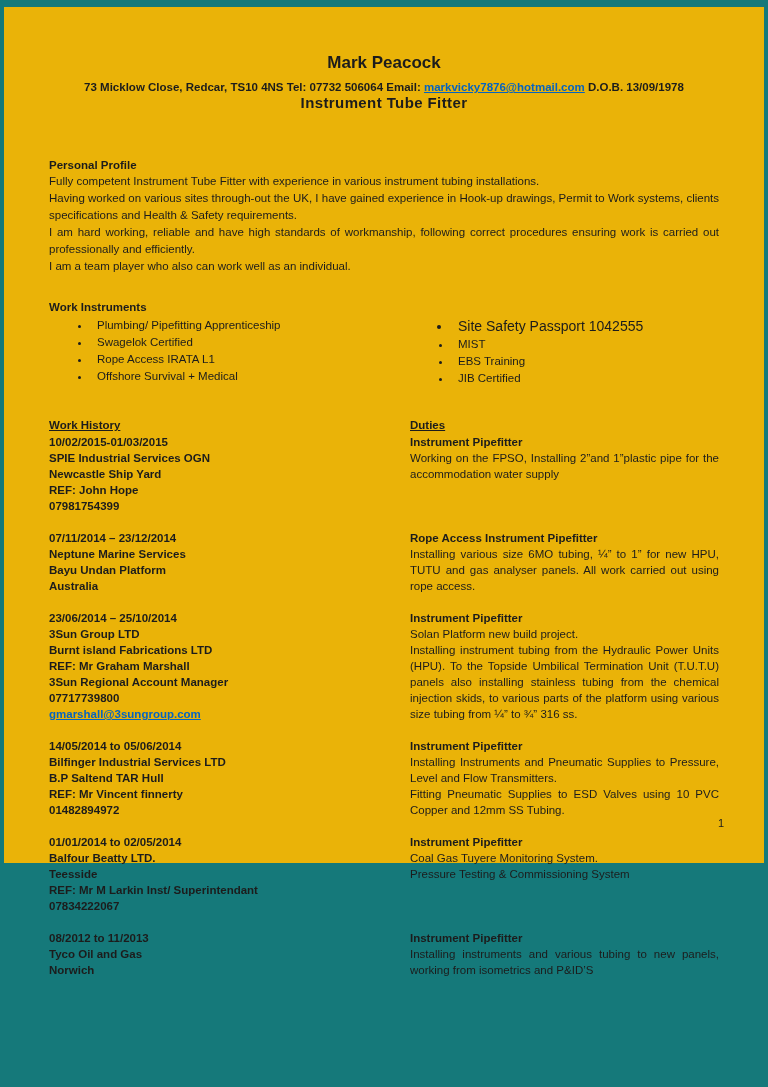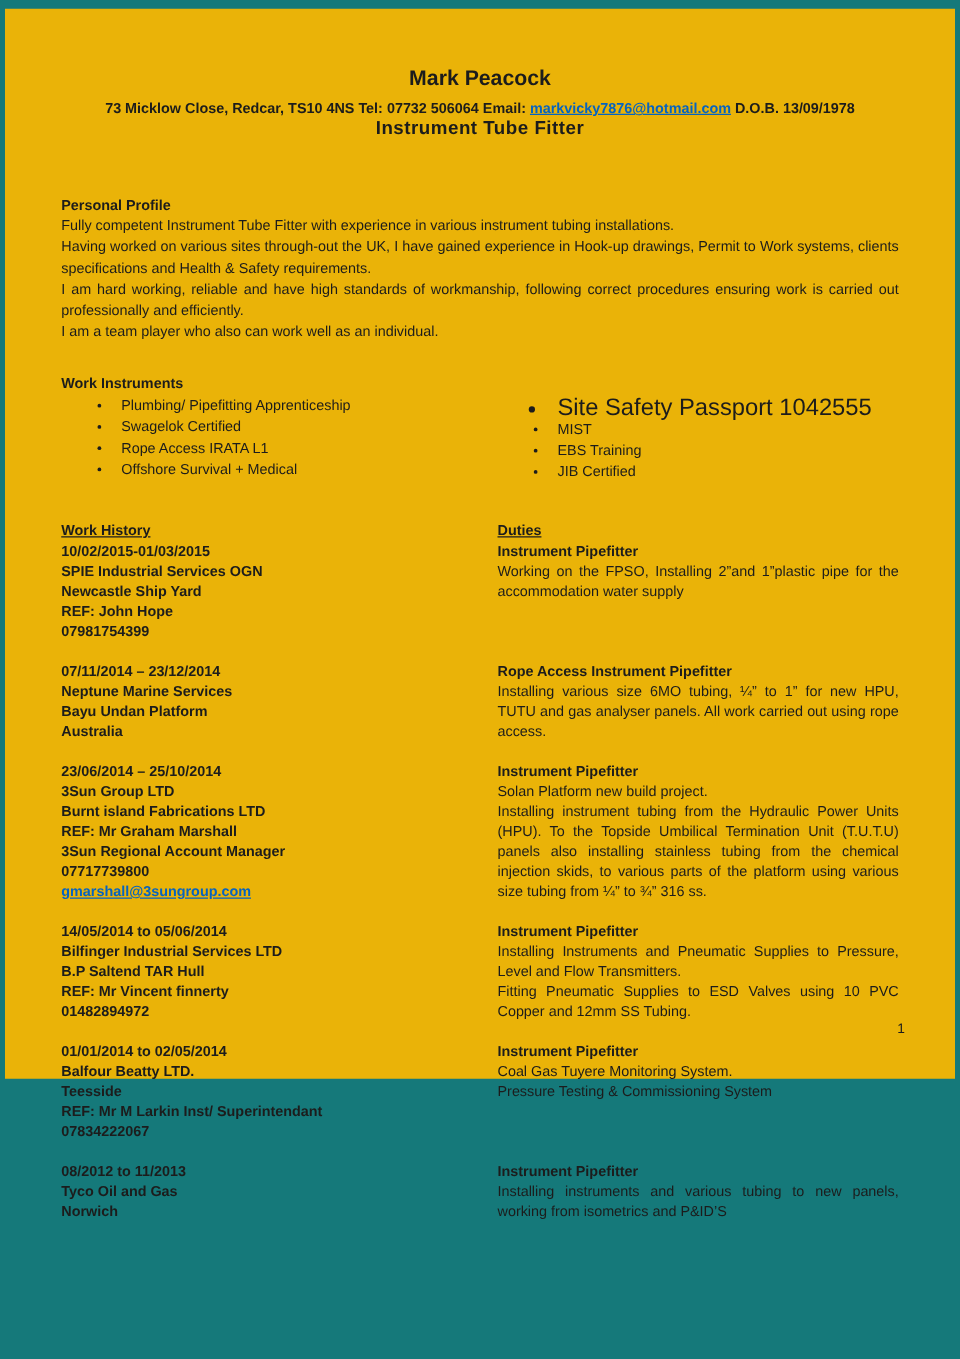--- a/index.html
+++ b/index.html
@@ -49,33 +49,33 @@
   }
   .profile-section { margin-top:46px; }
   .profile-section p {
     text-align:justify;
     line-height:17px;
   }
   .certs-section { margin-top:24px; }
   .two-col {
     display:grid;
     grid-template-columns:345px 1fr;
-    column-gap:4px;
+    column-gap:16px;
   }
   .cert-list {
     margin-top:2px;
     margin-left:42px;
     list-style:disc outside;
   }
   .cert-list li {
     padding-left:6px;
     line-height:17px;
   }
   .cert-list li.big {
-    font-size:19px;
+    font-size:14px;
     line-height:19px;
   }
   .history-section { margin-top:30px; }
   .col-heading {
     font-weight:bold;
     text-decoration:underline;
     margin-bottom:1px;
   }
   .entry { margin-bottom:16px; }
   .entry .col-left { padding-right:30px; }

